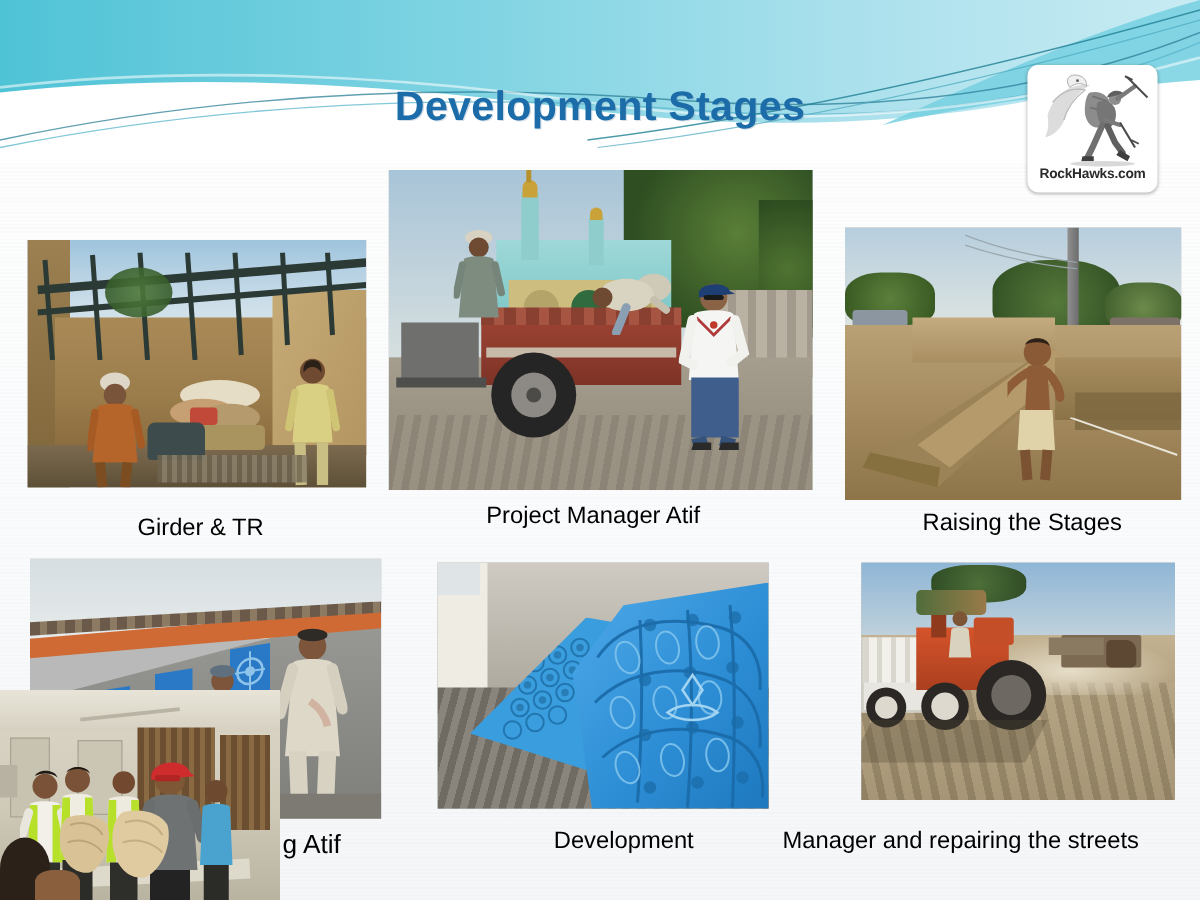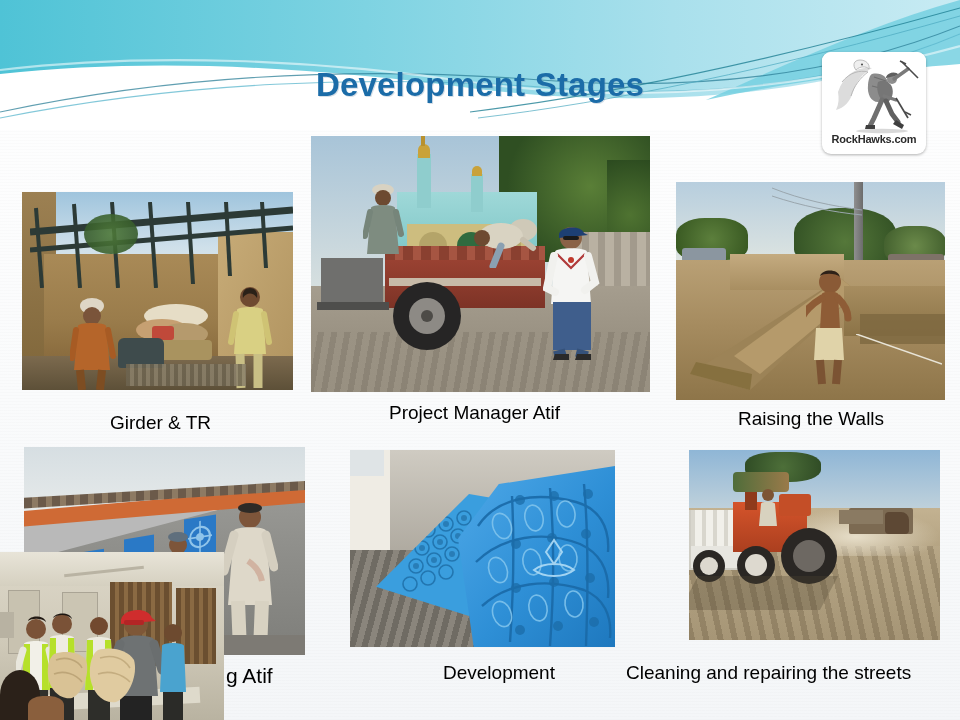--- a/index.html
+++ b/index.html
@@ -607,18 +607,18 @@
         </svg>
       </div>
 
       <div class="layer" style="left:0;top:118px;width:40px;height:50px;background:#2b2119;border-radius:50% 50% 0 0;"></div>
       <div class="layer" style="left:28px;top:144px;width:36px;height:24px;background:#8a5f3d;border-radius:40% 40% 0 0;"></div>
     </div>
   </div>
 
   <div class="cap" style="left:84px;top:412px;margin-left:26px;">Girder &amp; TR</div>
   <div class="cap" style="left:389px;top:402px;">Project Manager Atif</div>
-  <div class="cap" style="left:738px;top:408px;">Raising the Walls</div>
+  <div class="cap" style="left:738px;top:408px;">Raising the Stages</div>
   <div class="cap" style="left:226px;top:664px;font-size:21px;">g Atif</div>
   <div class="cap" style="left:443px;top:662px;">Development</div>
-  <div class="cap" style="left:626px;top:662px;">Cleaning and repairing the streets</div>
+  <div class="cap" style="left:626px;top:662px;">Manager and repairing the streets</div>
 
 </div>
 
 </body></html>

